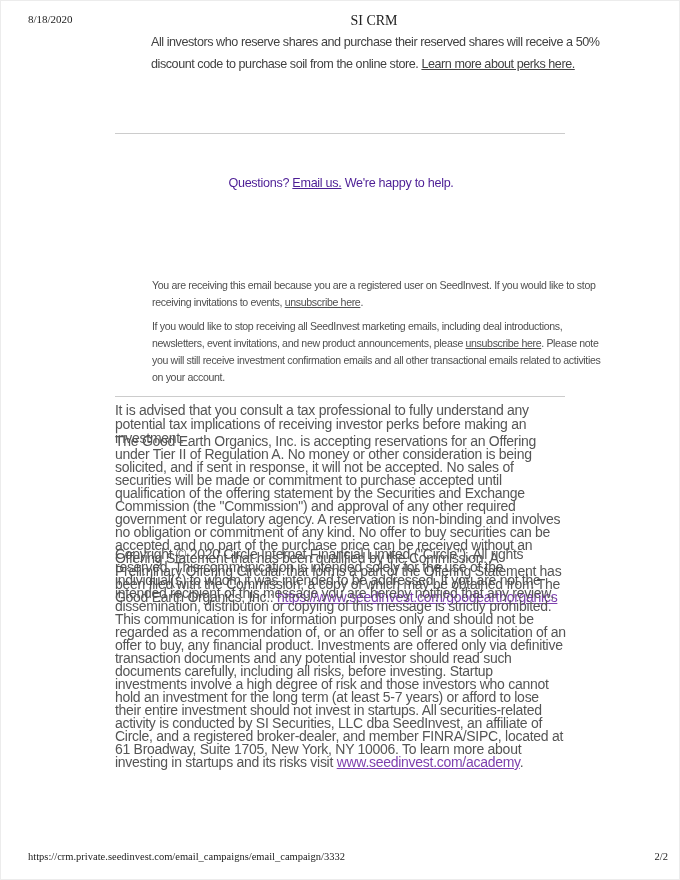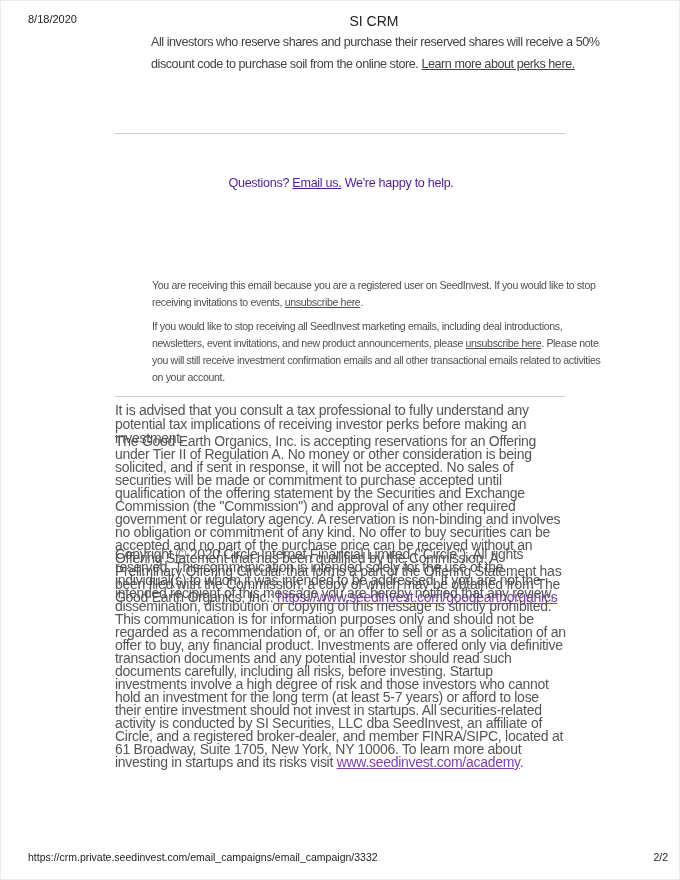--- a/index.html
+++ b/index.html
@@ -2,21 +2,21 @@
 <html><head>
 <meta charset="utf-8">
 <style>
   html,body{margin:0;padding:0;}
   body{
     width:680px;height:880px;position:relative;background:#ffffff;
     font-family:"Liberation Sans", sans-serif;
     box-shadow:inset 0 0 0 1px #ececec;
     overflow:hidden;
   }
-  .serif{font-family:Liberation Sans, sans-serif;color:#222;}
+  .serif{font-family:Liberation Serif, serif;color:#222;}
   .print-date{position:absolute;top:13px;left:28px;font-size:11px;}
   .print-title{position:absolute;top:13px;left:374px;transform:translateX(-50%);font-size:14px;}
   .col{position:absolute;left:115px;width:452px;}
   .para-lg{
     font-size:12.6px;line-height:22px;letter-spacing:-0.45px;color:#424242;
   }
   .questions{
     text-align:center;font-size:12.6px;letter-spacing:-0.3px;color:#4c1d95;
   }
   .para-md{

